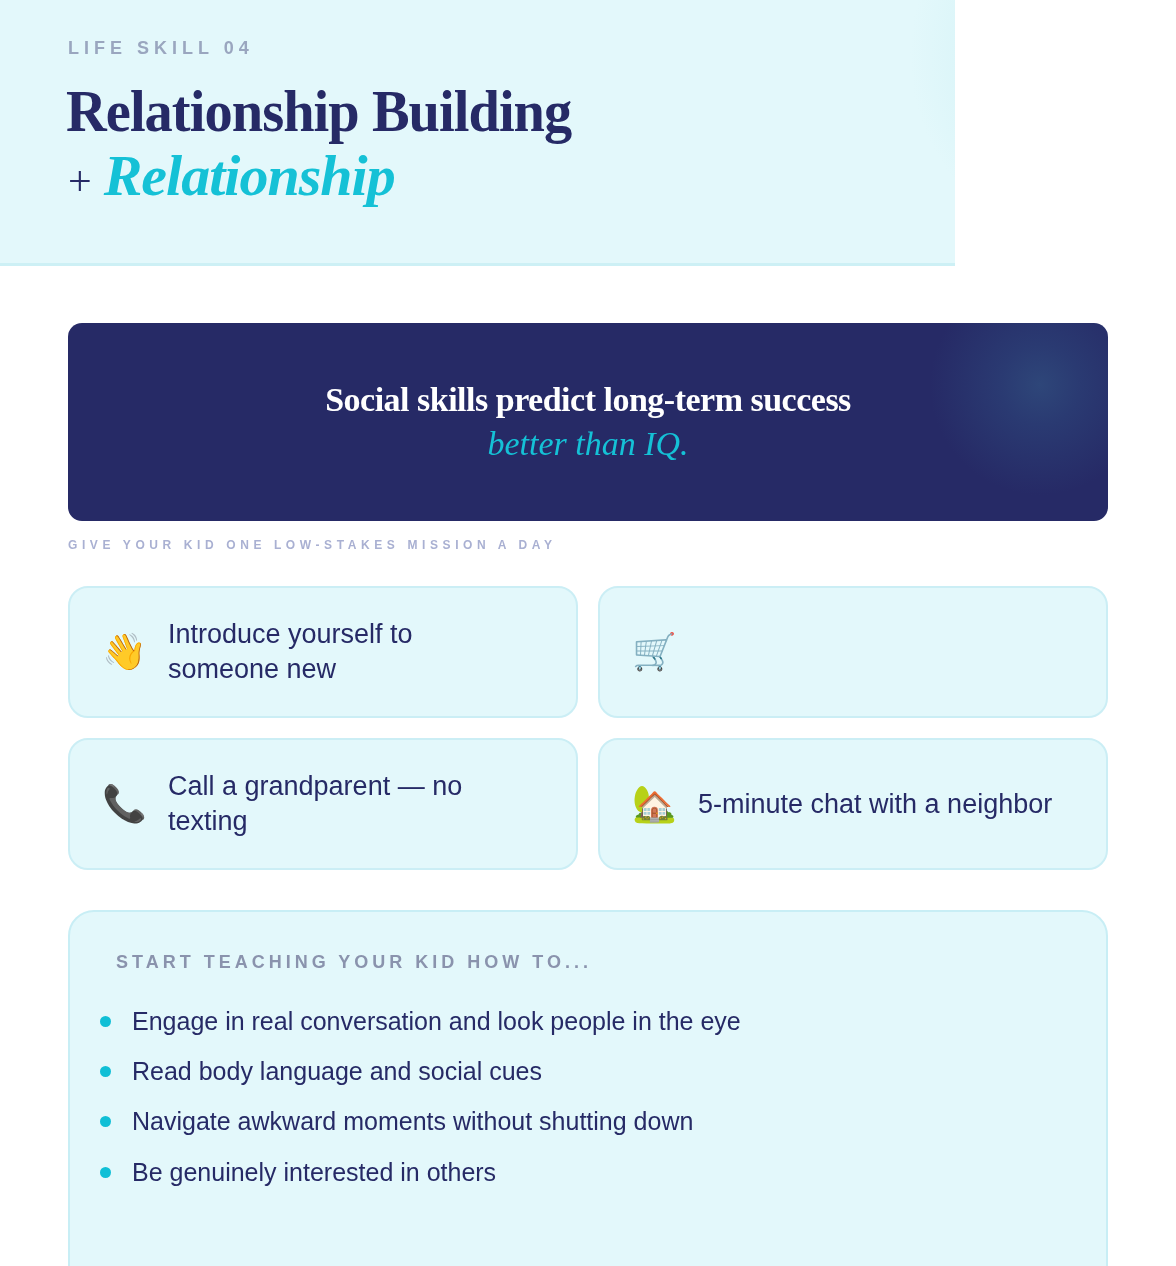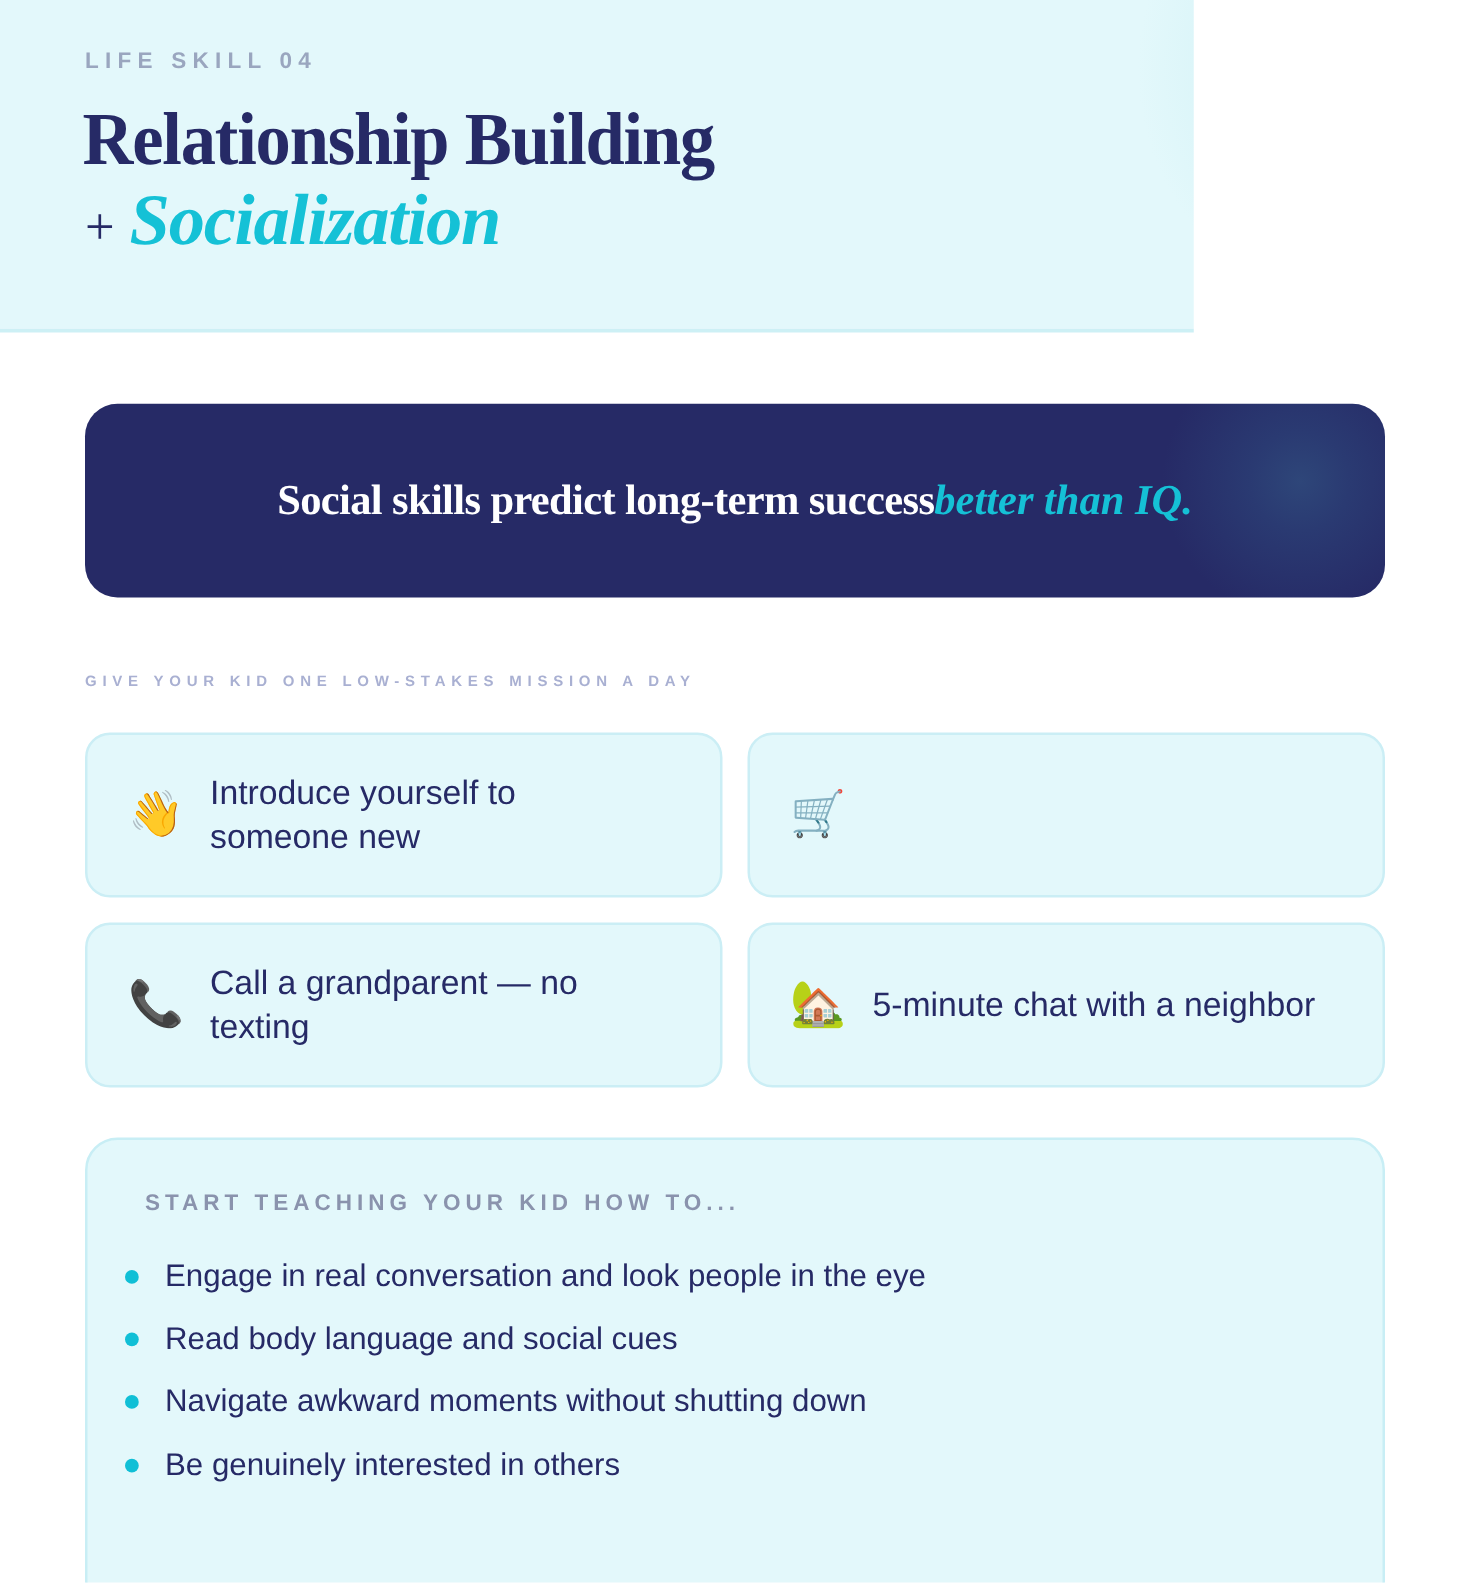--- a/index.html
+++ b/index.html
@@ -25,31 +25,31 @@
     position: absolute; left: 68px; top: 142px; height: 70px;
     display: flex; align-items: baseline; gap: 12px;
   }
   .plus { font-family: "Liberation Serif", serif; font-size: 42px; color: #262a66; font-weight: normal; }
   .accent-word {
     font-family: "Liberation Serif", serif; font-weight: bold; font-style: italic;
     font-size: 58px; color: #15c1d6; letter-spacing: -1px;
   }
 
   .banner {
-    position: absolute; left: 68px; top: 323px; width: 1040px; height: 155px;
-    border-radius: 26px; overflow: hidden;
+    position: absolute; left: 68px; top: 323px; width: 1040px; height: 198px;
+    border-radius: 14px; overflow: hidden;
     background: radial-gradient(circle at 972px 62px, #2e4679 0px, #2a3a72 40px, #262a66 110px, #262a66 100%);
-    display: flex; flex-direction: row; align-items: center; justify-content: center;
+    display: flex; flex-direction: column; align-items: center; justify-content: center;
   }
   .banner-line1 {
     font-family: "Liberation Serif", serif; font-weight: bold; font-size: 34px;
     color: #ffffff; line-height: 44px; letter-spacing: -0.5px;
   }
   .banner-line2 {
-    font-family: "Liberation Serif", serif; font-weight: bold; font-style: italic;
+    font-family: "Liberation Serif", serif; font-weight: normal; font-style: italic;
     font-size: 34px; color: #15c1d6; line-height: 44px;
   }
 
   .section-label {
     position: absolute; left: 68px; top: 538px;
     font-size: 12px; font-weight: bold; letter-spacing: 4.6px; color: #a9b0d2;
   }
 
   .mission {
     position: absolute; width: 510px; height: 132px;
@@ -85,21 +85,21 @@
   .teach-text { font-size: 25px; color: #262a66; }
 </style>
 </head>
 <body>
 
 <div class="header">
   <div class="eyebrow">LIFE SKILL 04</div>
   <div class="title">Relationship Building</div>
   <div class="subtitle">
     <span class="plus">+</span>
-    <span class="accent-word">Socialization</span>
+    <span class="accent-word">Relationship</span>
   </div>
 </div>
 
 <div class="banner">
   <div class="banner-line1">Social skills predict long-term success</div>
   <div class="banner-line2">better than IQ.</div>
 </div>
 
 <div class="section-label">GIVE YOUR KID ONE LOW-STAKES MISSION A DAY</div>
 

